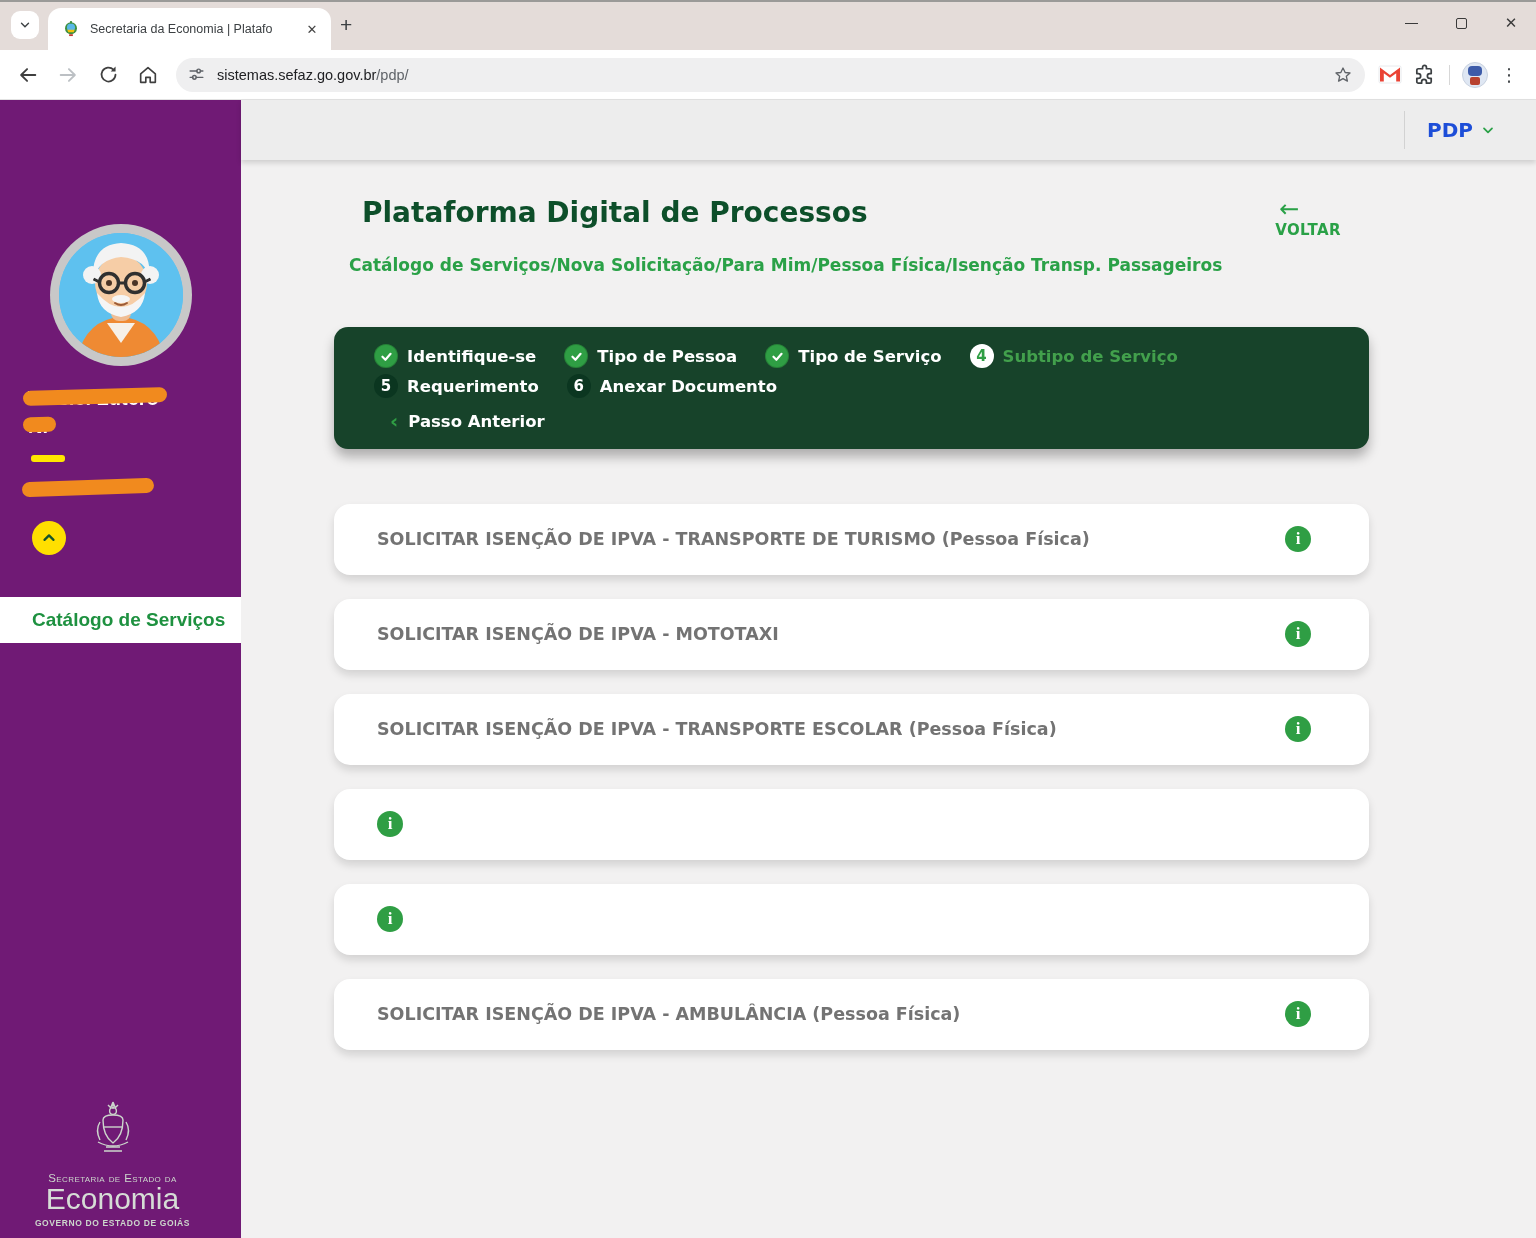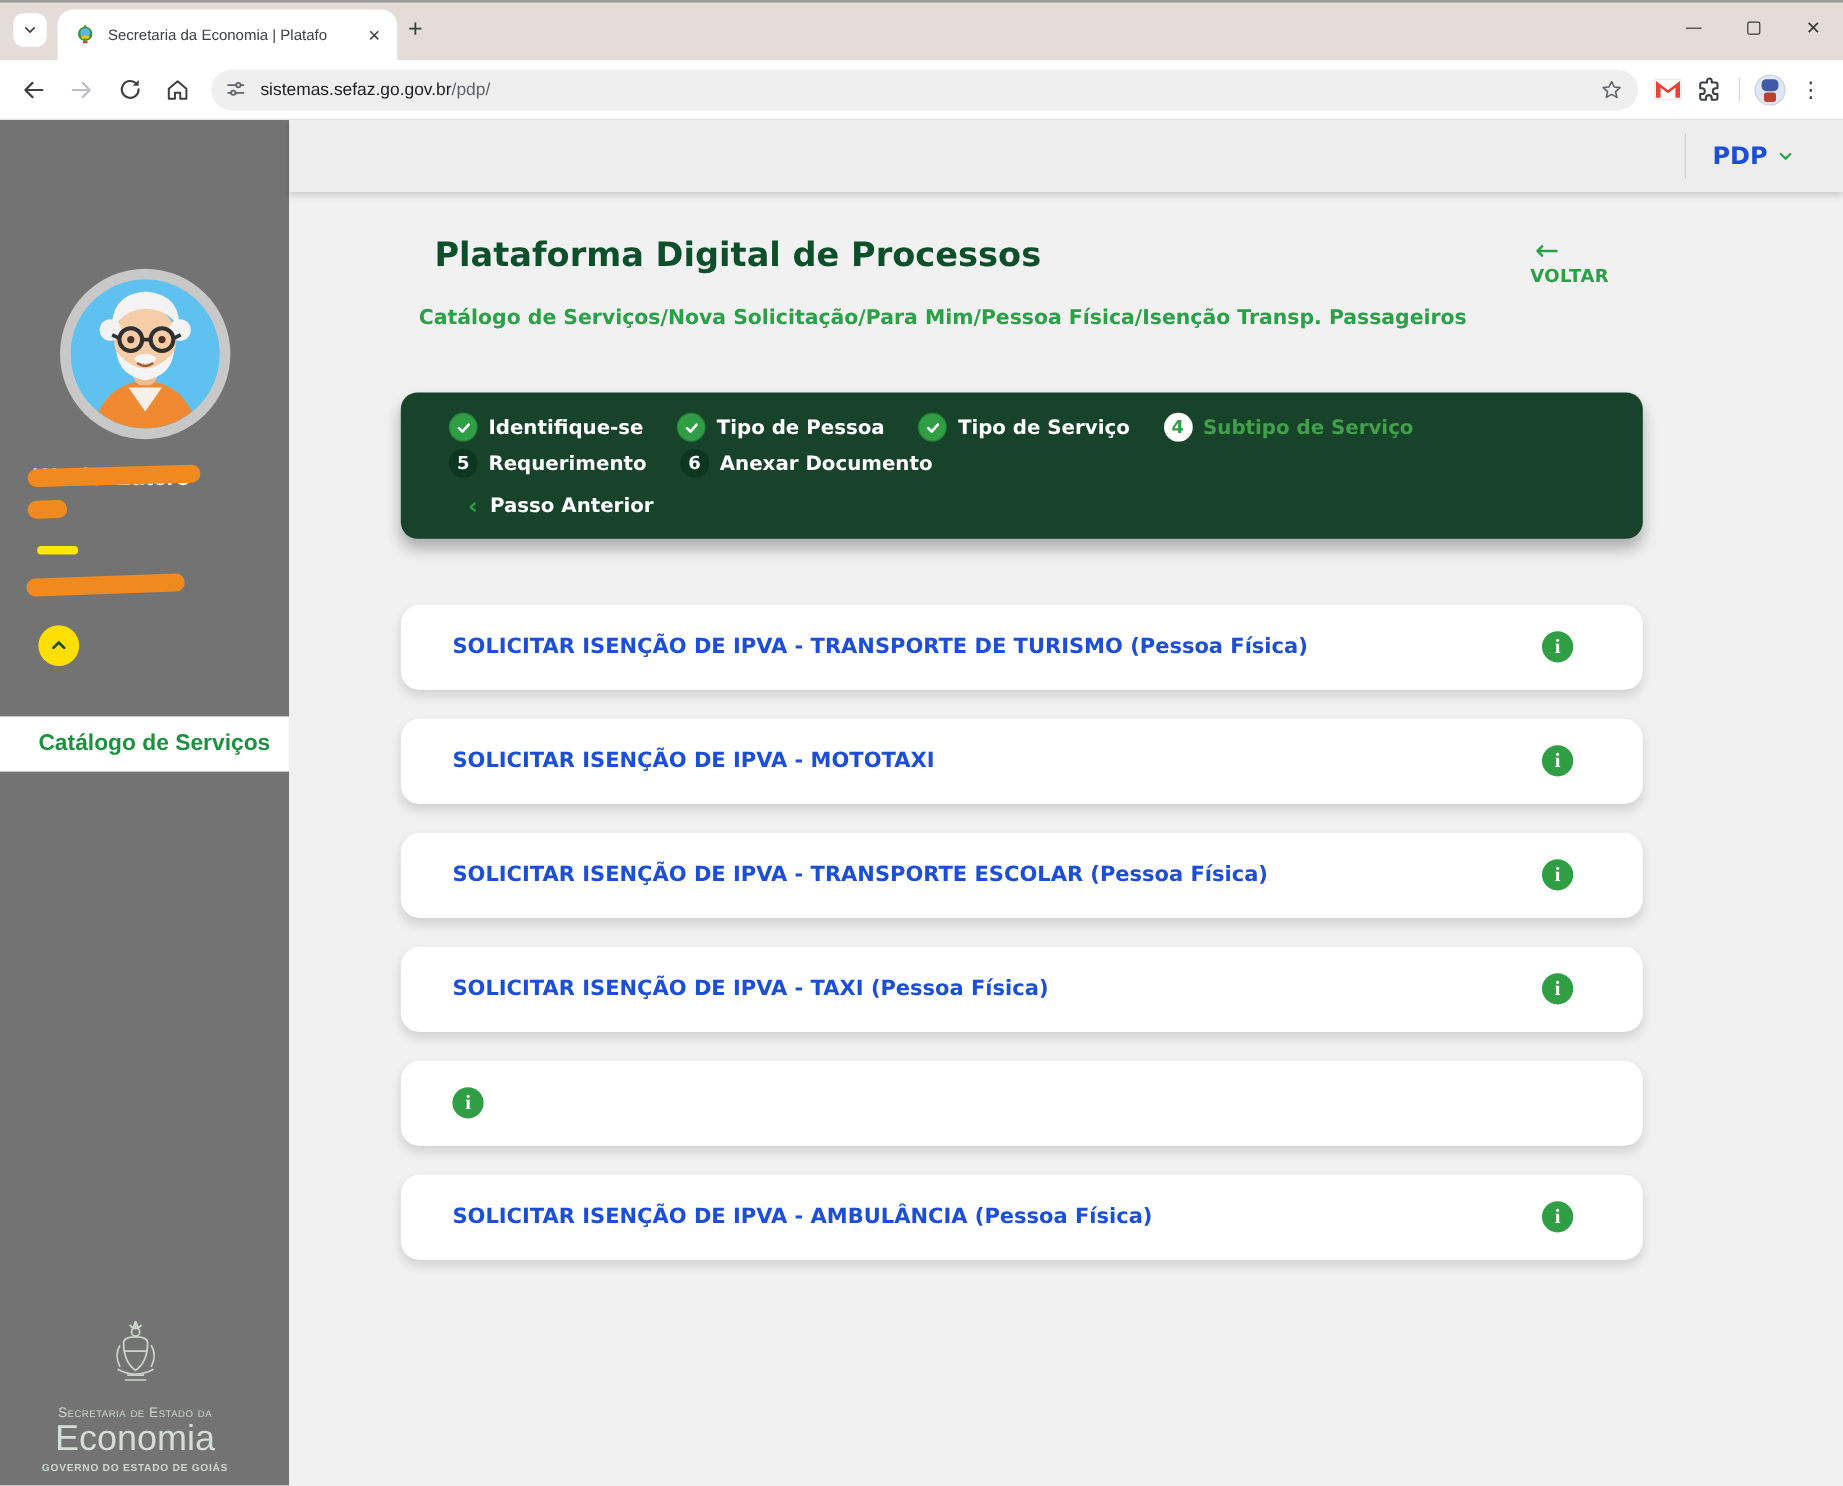--- a/index.html
+++ b/index.html
@@ -34,21 +34,21 @@
   .tb-icon { width:34px; height:34px; display:flex; align-items:center; justify-content:center; }
   .tb-divider { width:1px; height:20px; background:#d7d7d7; margin:0 8px; }
   .profile-dot { width:26px; height:26px; border-radius:50%; background:#dfe7f3; position:relative; overflow:hidden; border:1px solid #c9d2e0;}
   .profile-dot::before { content:''; position:absolute; left:5px; top:3px; width:14px; height:10px; background:#3d5ba9; border-radius:4px;}
   .profile-dot::after  { content:''; position:absolute; left:7px; top:14px; width:10px; height:8px; background:#b8422f; border-radius:2px;}
   .menu-dots { font-size:18px; color:#3c4043; letter-spacing:0; }
 
   
   .app { flex:1; display:flex; min-height:0; }
 
-  .sidebar { width:241px; flex:none; background:#737373; position:relative; }
+  .sidebar { width:241px; flex:none; background:#701a75; position:relative; }
   .avatar-ring { width:142px; height:142px; border-radius:50%; background:#c8c8c8;
                  margin:124px auto 0; display:flex; align-items:center; justify-content:center; }
   .avatar-img { width:124px; height:124px; border-radius:50%; overflow:hidden; background:#5ec1ef; }
   .user-block { margin:18px 0 0 28px; color:#fff; font-weight:bold; font-size:20px; line-height:28px; }
   .redline { position:relative; display:inline-block; }
   .redline::after { content:''; position:absolute; left:-5px; right:-8px; top:5px; height:15px;
                     background:#f18a1e; border-radius:8px; transform:rotate(-1.6deg); }
   .dash { width:34px; height:7px; background:#ffe700; border-radius:3px; margin:15px 0 0 3px; }
   .redact-bar { width:132px; height:15px; background:#f18a1e; border-radius:8px;
                 transform:rotate(-2deg); margin:18px 0 0 -6px; }
@@ -89,21 +89,21 @@
   .badge.active { background:#ffffff; color:#2f9e44; }
   .badge.pending { background:#0b3620; color:#ffffff; }
   .step.active .slabel { color:#42a04c; }
   .prev-row { margin-top:12px; display:flex; align-items:center; gap:10px; padding-left:16px;
               font-size:16.5px; font-weight:bold; cursor:pointer; }
   .prev-chevron { color:#2f9e44; font-size:20px; line-height:16px; }
 
   .cards { margin-top:55px; width:1035px; }
   .card { background:#fff; height:71px; border-radius:16px; margin-bottom:24px; display:flex;
           align-items:center; padding:0 58px 0 43px; box-shadow:0 5px 9px rgba(0,0,0,.13); cursor:pointer; }
-  .card-label { flex:1; font-size:17.5px; font-weight:bold; color:#1d4ed8; }
+  .card-label { flex:1; font-size:17.5px; font-weight:bold; color:#737373; }
   .info-badge { width:26px; height:26px; border-radius:50%; background:#2f9e44; color:#fff;
                 display:flex; align-items:center; justify-content:center; flex:none; cursor:pointer; }
   .info-badge i { font-family:"Liberation Serif", serif; font-style:normal; font-weight:bold; font-size:17px; }
 </style>
 </head>
 <body>
 
 <div class="browser">
 
   <div class="titlebar">
@@ -330,21 +330,20 @@
                 <i>i</i>
               </span>
           </div>
           <div class="card">
             <span class="card-label">SOLICITAR ISENÇÃO DE IPVA - TRANSPORTE ESCOLAR (Pessoa Física)</span>
             <span class="info-badge">
                 <i>i</i>
               </span>
           </div>
           <div class="card">
-            <span class="card-label">SOLICITAR ISENÇÃO DE IPVA - TAXI (Pessoa Física)</span>
             <span class="info-badge">
                 <i>i</i>
               </span>
           </div>
           <div class="card">
             <span class="info-badge">
                 <i>i</i>
               </span>
           </div>
           <div class="card">

